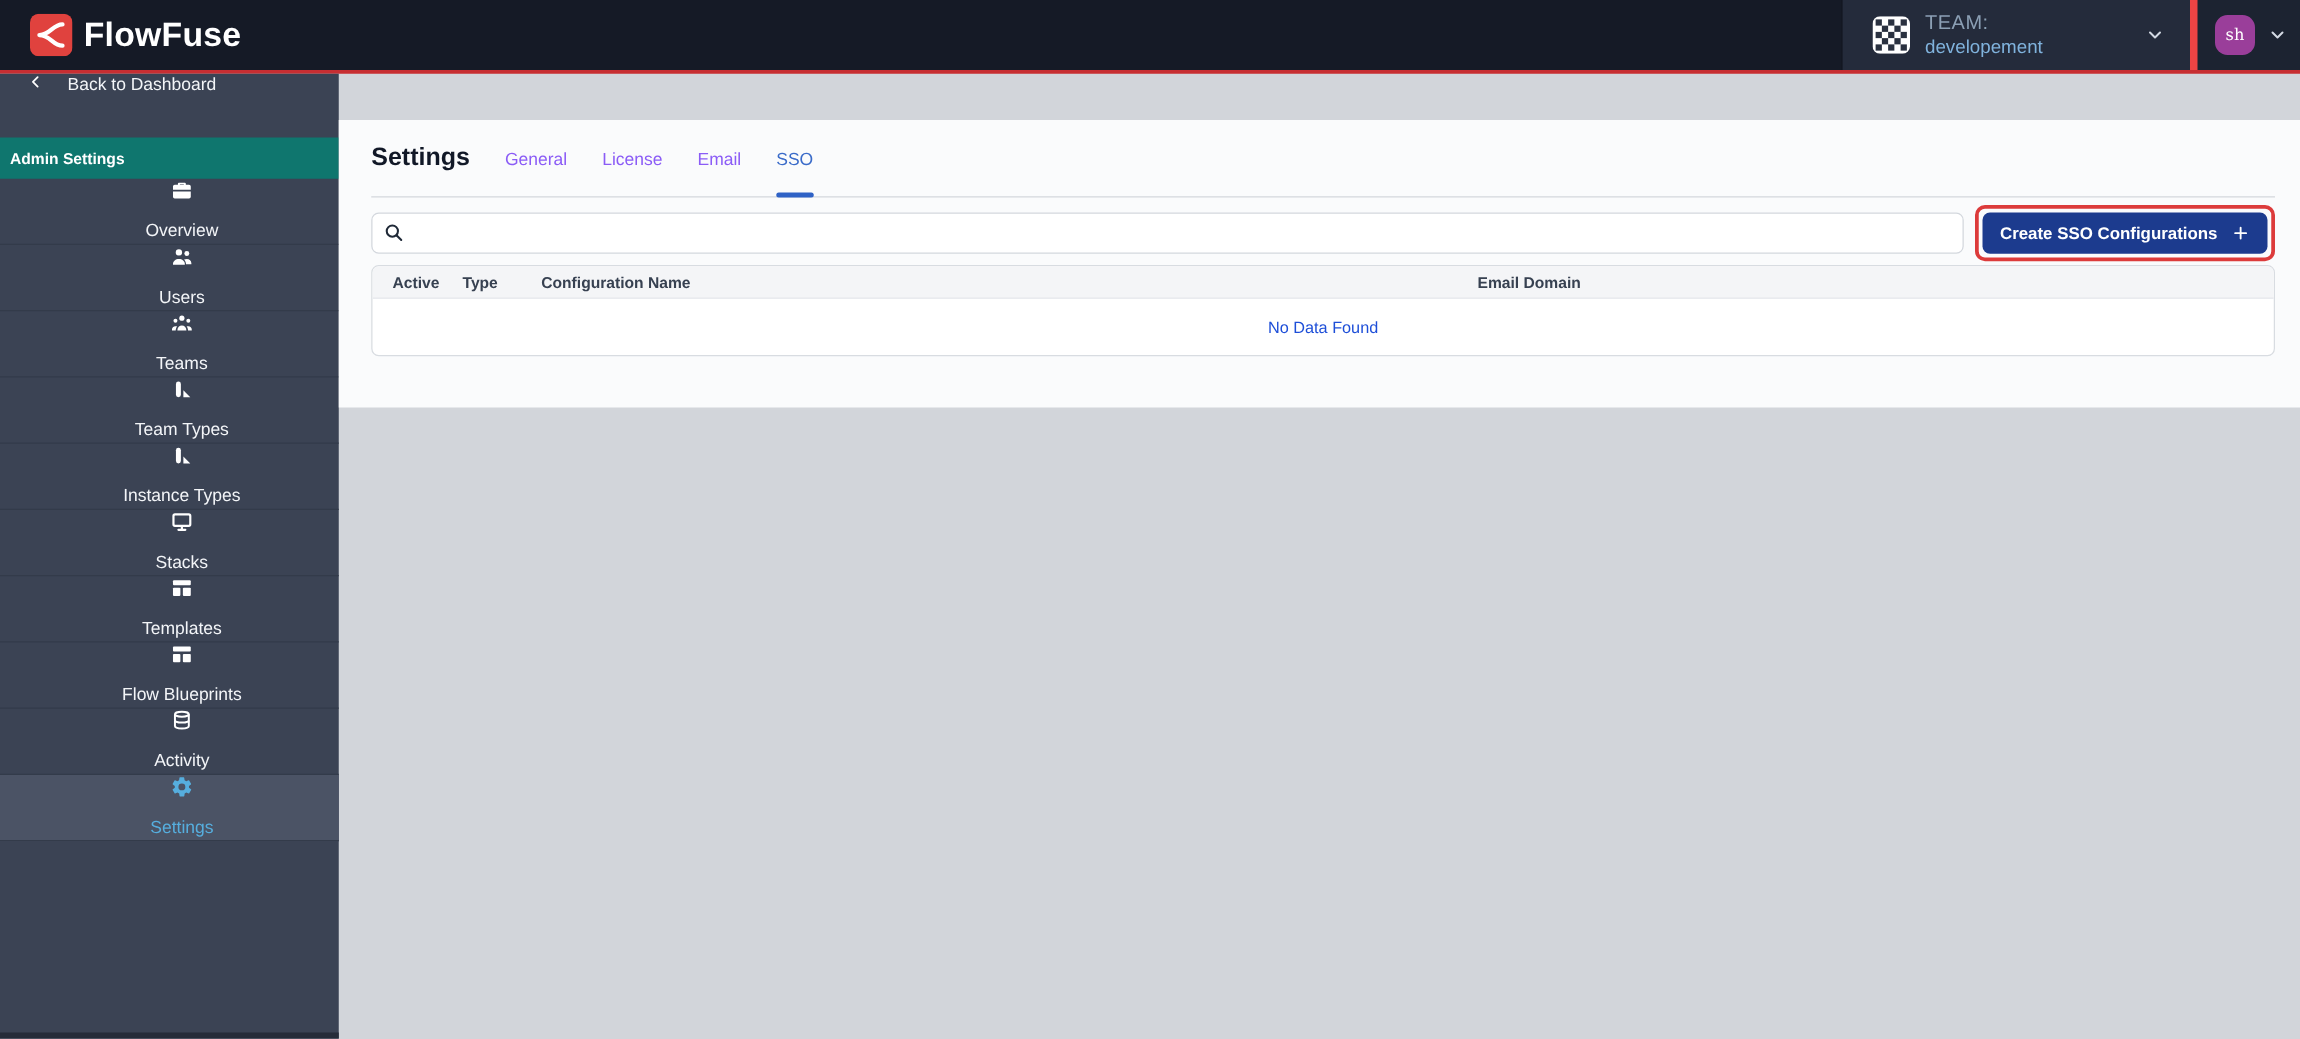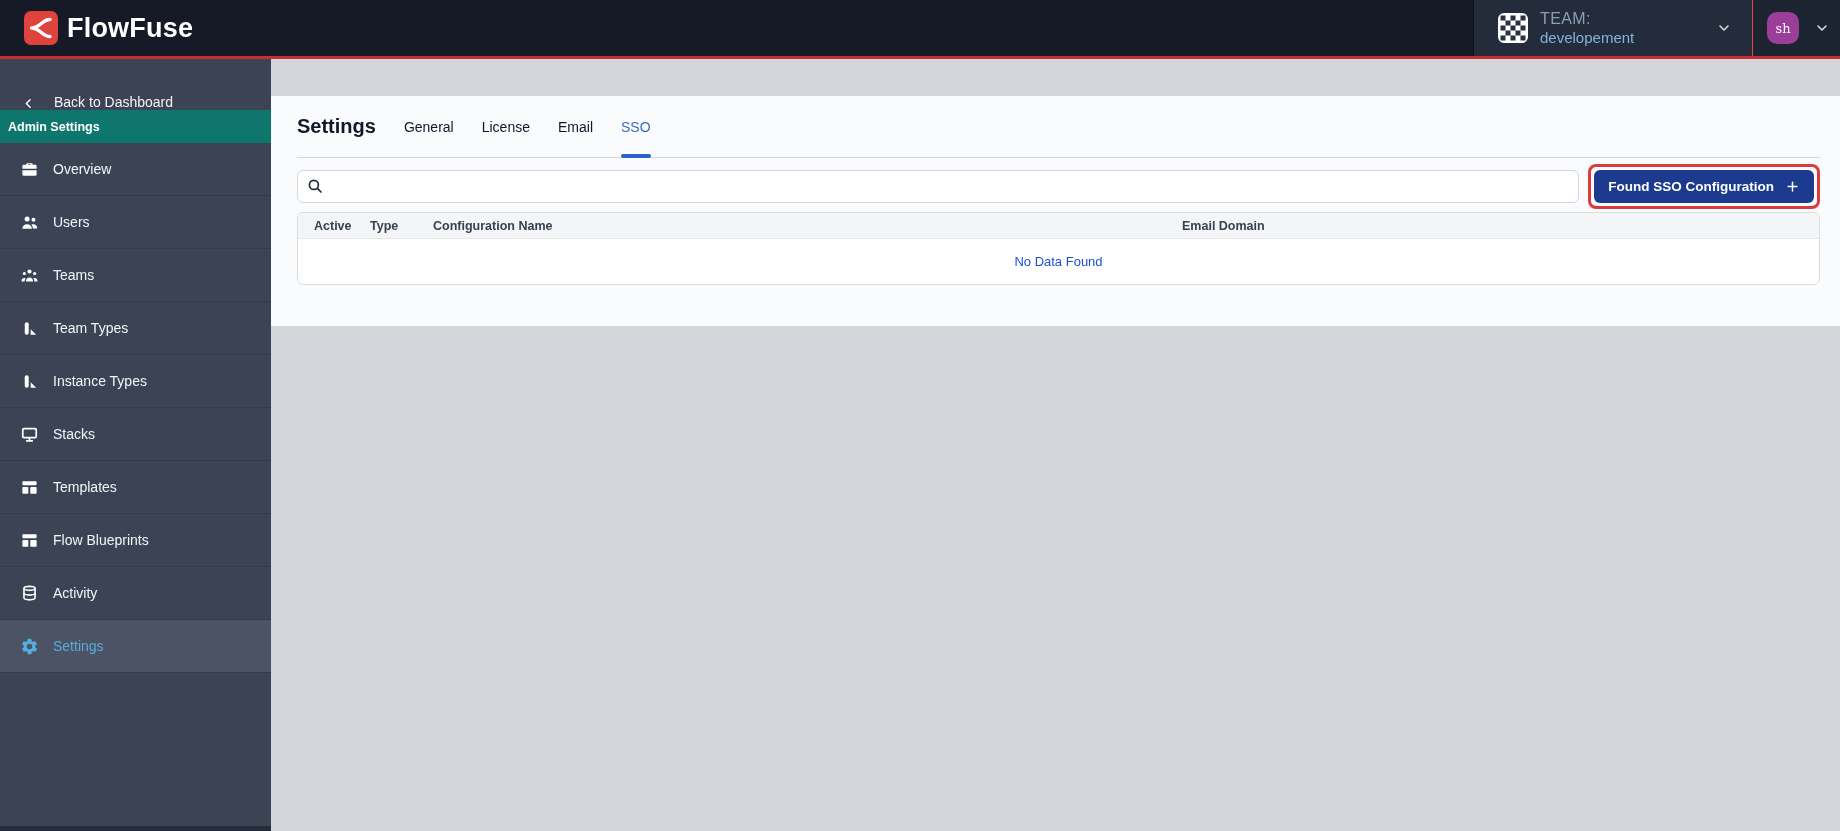--- a/index.html
+++ b/index.html
@@ -24,58 +24,58 @@
   .team-select {
     height:56px; width:279px; background:#242b3b;
     border-left:1px solid #0f131c;
     display:flex; align-items:center; padding:0 20px 0 24px; cursor:pointer;
   }
   .team-labels { display:flex; flex-direction:column; margin-left:12px; line-height:1.25; }
   .team-kicker { font-size:16px; color:#8b9fb4; letter-spacing:.4px; }
   .team-name  { font-size:15px; color:#80b3dd; }
   .team-caret { margin-left:auto; }
   .user-menu {
-    height:56px; width:88px; background:#1c2331; border-left:1px solid #ef4444;
+    height:56px; width:88px; background:#1c2331; border-left:6px solid #ef4444;
     display:flex; align-items:center; justify-content:space-between;
     padding:0 10px 0 14px; cursor:pointer;
   }
   .avatar {
     width:32px; height:32px; border-radius:10px; background:#9a3e9a;
     color:#fff; font-family:"DejaVu Serif", serif; font-size:13px;
     display:flex; align-items:center; justify-content:center;
   }
   .accent-line { position:absolute; top:56px; left:0; width:1840px; height:3px; background:#c72e32; }
 
   
   .sidebar {
     position:absolute; top:59px; left:0; bottom:0; width:271px;
     background:#3b4354; color:#f3f5f8;
   }
-  .back-row { height:51px; display:flex; align-items:flex-end; padding-left:22px; gap:19px; font-size:14px; cursor:pointer; }
+  .back-row { height:51px; display:flex; align-items:flex-start; padding-left:22px; gap:19px; font-size:14px; cursor:pointer; }
   .section-label {
     height:33px; background:#0f766e; color:#ffffff; font-size:12.5px; font-weight:700;
     display:flex; align-items:center; padding-left:8px;
   }
   .nav-item {
     height:53px; display:flex; align-items:center; padding-left:20px; gap:14px;
-    font-size:14px; border-bottom:1px solid #333b4a; cursor:pointer;
+    font-size:14px; border-bottom:1px solid #333b4a; cursor:pointer;flex-direction:column;
   }
   .nav-item .ni { width:19px; height:19px; flex:0 0 auto; }
   .nav-item.active { background:#4b5365; color:#56aede; }
   .sidebar-strip { position:absolute; left:0; bottom:0; width:100%; height:5px; background:#262c39; }
 
   
   .main { position:absolute; left:271px; top:59px; right:0; bottom:0; }
   .panel { margin-top:37px; background:#fafbfc; height:230px; padding:0 20px 0 26px; overflow:hidden; }
 
   .title-row { height:62px; display:flex; align-items:center; border-bottom:1px solid #d3d7dc; }
   .page-title { font-size:20px; font-weight:700; color:#111827; margin-right:14px; }
   .tab {
     height:100%; display:flex; align-items:center; padding:0 14px;
-    font-size:14px; color:#0f172a; position:relative; cursor:pointer;
+    font-size:14px; color:#8b5cf6; position:relative; cursor:pointer;
   }
   .tab.active { color:#3a6bc9; }
   .tab.active::after {
     content:""; position:absolute; left:14px; right:14px; bottom:-1px; height:4px;
     background:#2f62c6; border-radius:2px;
   }
 
   .section-heading-row { padding:11px 0 9px 0; border-bottom:1px solid #e3e6ea; }
   .section-heading { font-size:16.5px; font-weight:700; color:#111827; }
 
@@ -289,21 +289,21 @@
         <span class="search-icon">
           <svg width="18" height="18" viewBox="0 0 24 24" fill="none" stroke="#1f2937" stroke-width="2.2" stroke-linecap="round">
               <circle cx="10.5" cy="10.5" r="6"></circle>
               <path d="M15.2 15.2L20 20"></path>
             </svg>
         </span>
         <input type="text" placeholder="" style="">
       </div>
       <div class="annotation">
         <button class="create-btn">
-          <span>Found SSO Configuration</span>
+          <span>Create SSO Configurations</span>
           <span>
             <svg width="15" height="15" viewBox="0 0 24 24" fill="none" stroke="#ffffff" stroke-width="2.4" stroke-linecap="round">
                 <path d="M12 5v14M5 12h14"></path>
               </svg>
           </span>
         </button>
       </div>
     </div>
 
     <div class="table">

